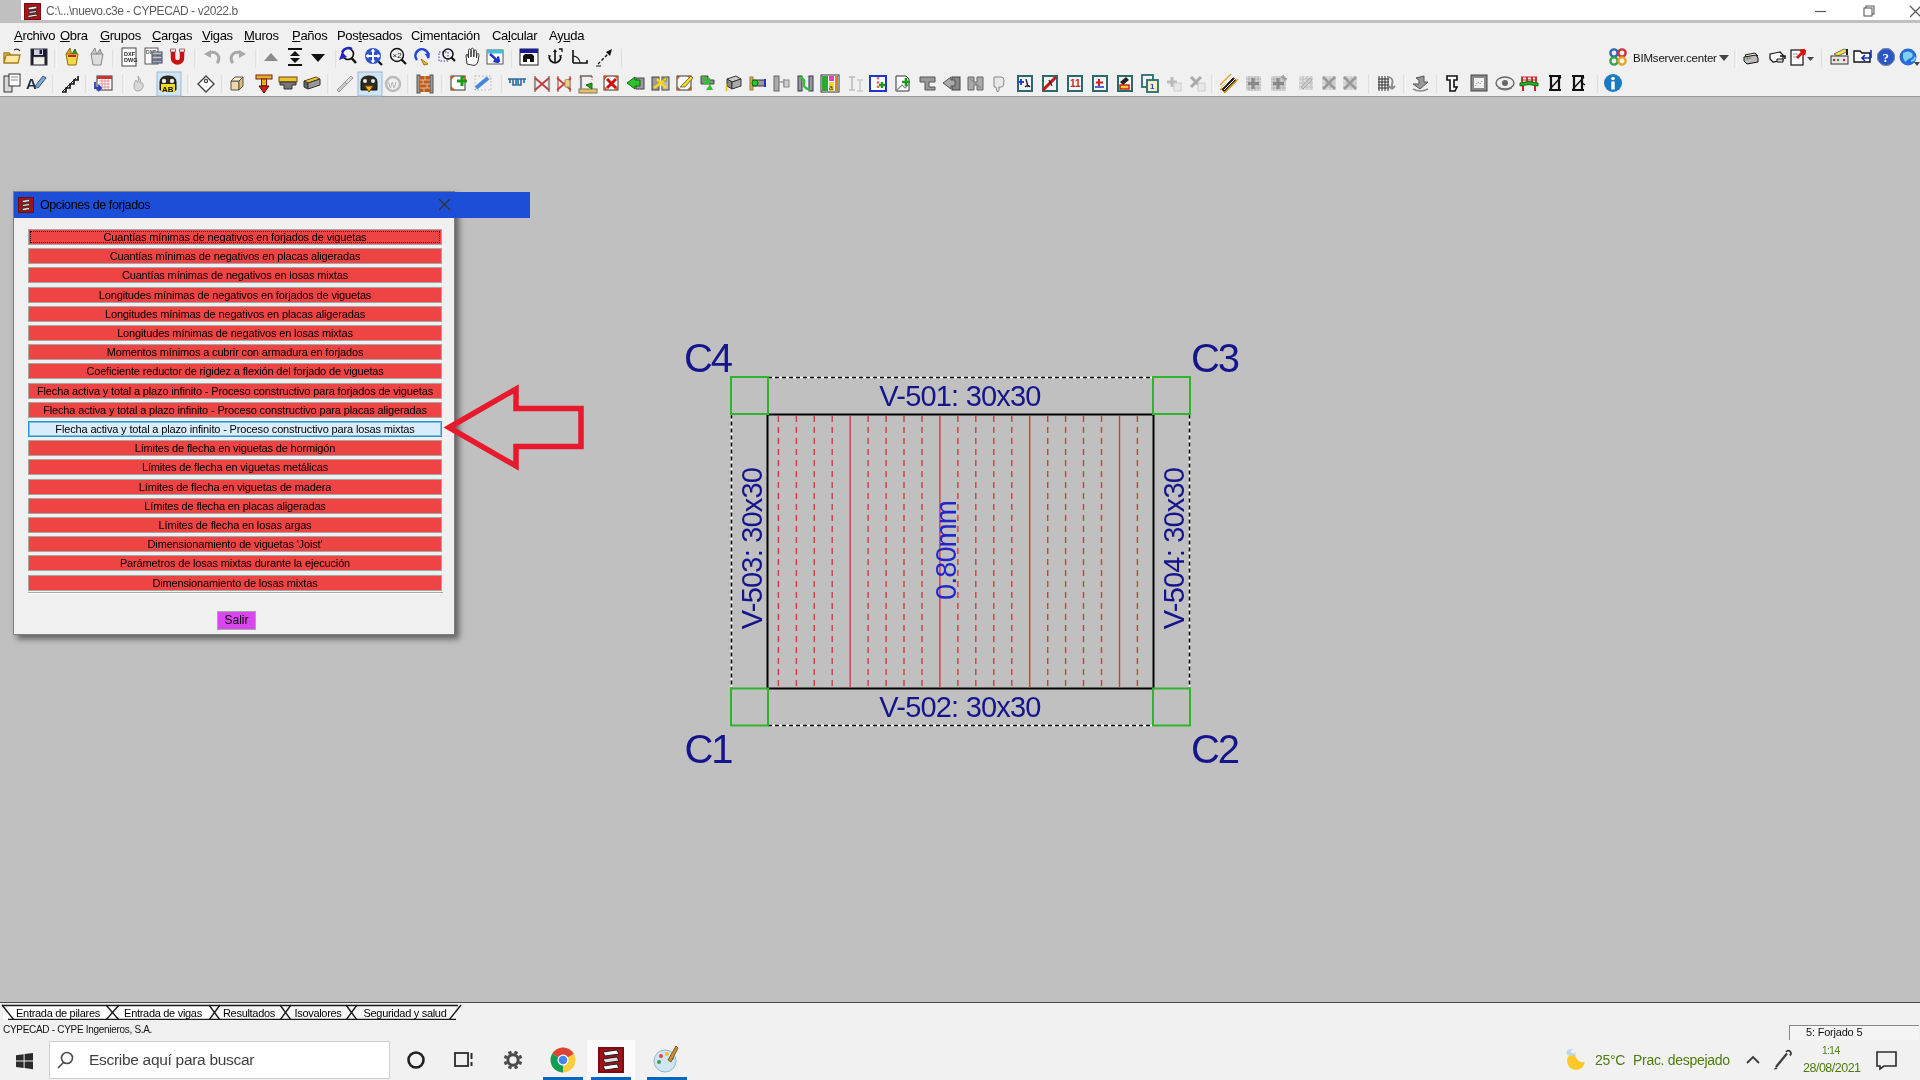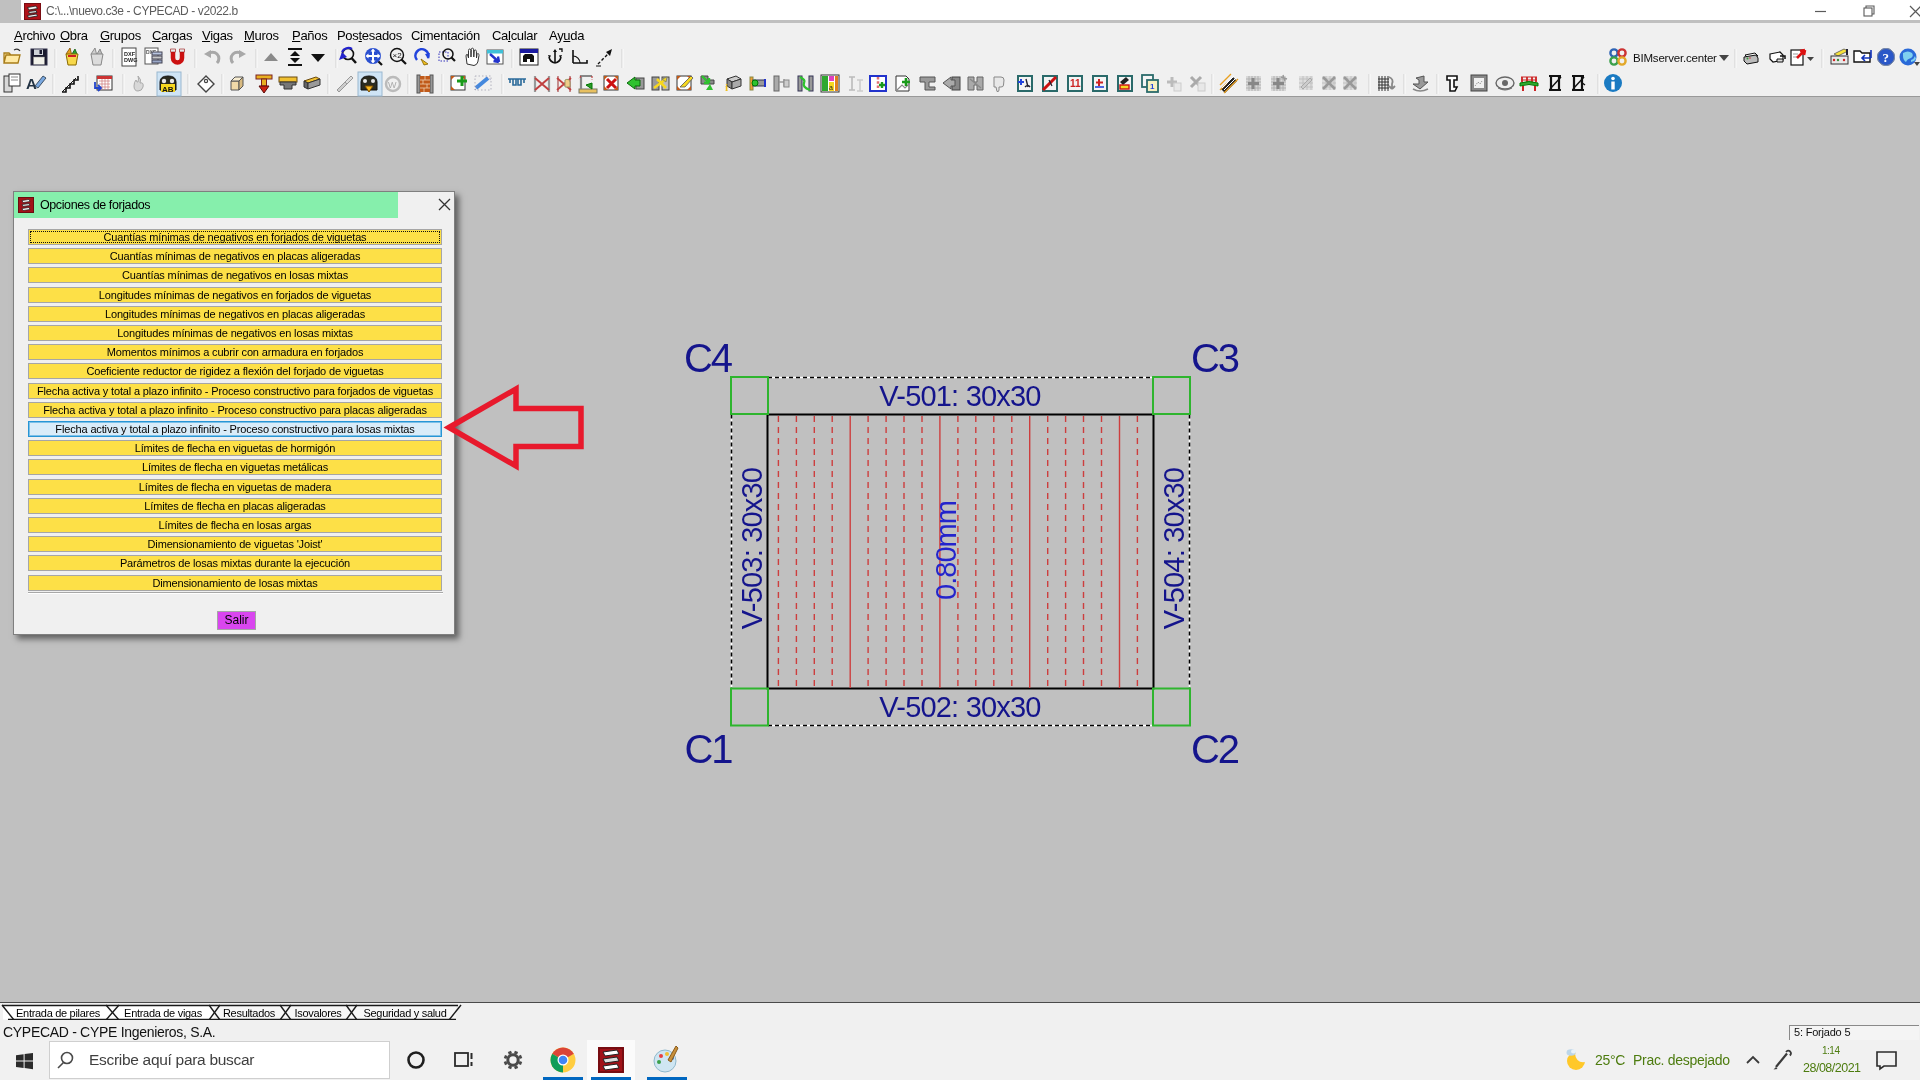--- a/index.html
+++ b/index.html
@@ -7,36 +7,36 @@
 .abs{position:absolute;}
 #titlebar{position:absolute;left:0;top:0;width:1920px;height:20px;background:#ffffff;margin-left:21px;}
 #title-text{position:absolute;left:25px;top:4px;font-size:12px;letter-spacing:-0.4px;color:#5c5c5c;}
 #menubar{position:absolute;left:0;top:23px;width:1920px;height:23px;background:#f0f0f0;}
 .mi{position:absolute;top:5px;font-size:13px;letter-spacing:-0.3px;color:#000;}
 #tb1{position:absolute;left:0;top:46px;width:1920px;height:25px;background:#f0f0f0;}
 #tb2{position:absolute;left:0;top:71px;width:1920px;height:26px;background:#f0f0f0;border-bottom:1px solid #999;}
 #canvas{position:absolute;left:0;top:97px;width:1920px;height:906px;background:#c0c0c0;border-bottom:1px solid #4a4a4a;}
 #dlg{position:absolute;left:13px;top:94px;width:442px;height:444px;background:#f0f0f0;
  border:1px solid #7f7f7f;box-shadow:4px 4px 6px rgba(0,0,0,0.5);}
-#dlg-title{position:absolute;left:0;top:0;width:384px;height:26px;background:#86efac;}
+#dlg-title{position:absolute;left:0;top:0;width:516px;height:26px;background:#1d4ed8;}
 #dlg-title-text{position:absolute;left:26px;top:6px;font-size:12.5px;letter-spacing:-0.4px;color:#000;}
-.dbtn{position:absolute;left:14px;width:414px;height:16px;background:#fde047;
+.dbtn{position:absolute;left:14px;width:414px;height:16px;background:#ef4444;
  border:1px solid #a6a6a6;font-size:11px;color:#000;text-align:center;line-height:14px;
  white-space:nowrap;overflow:hidden;letter-spacing:-0.15px;}
 .dbtn.focus{outline:1px dotted #111;outline-offset:-3px;}
 .dbtn.hl{background:#d9ecf9;border:1px solid #2795d5;box-shadow:inset 0 0 0 1px #7cc0e8;}
 #salir{position:absolute;left:203px;top:419px;width:39px;height:19px;background:#d946ef;
  border:1px solid #a6a6a6;font-size:12px;text-align:center;line-height:17px;color:#000;}
 #dsep{position:absolute;left:14px;top:400px;width:415px;height:2px;
  border-top:1px solid #a8a8a8;border-bottom:1px solid #fff;}
 #tabs{position:absolute;left:0;top:1003px;width:1920px;height:17px;background:#f0f0f0;}
 #statusbar{position:absolute;left:0;top:1020px;width:1920px;height:20px;background:#f0f0f0;}
-#status-text{position:absolute;left:3px;top:4px;font-size:14px;letter-spacing:-0.3px;color:#111;}
+#status-text{position:absolute;left:3px;top:4px;font-size:10px;letter-spacing:-0.3px;color:#111;}
 #forjado{position:absolute;left:1789px;top:5px;width:130px;height:15px;background:#f4f4f4;
- border-top:1px solid #898989;border-left:1px solid #898989;font-size:11px;letter-spacing:-0.2px;color:#111;padding-left:4px;}
+ border-top:1px solid #898989;border-left:1px solid #898989;font-size:11px;letter-spacing:-0.2px;color:#111;padding-left:16px;}
 #taskbar{position:absolute;left:0;top:1040px;width:1920px;height:40px;background:#f1f1f1;}
 #searchbox{position:absolute;left:49px;top:1px;width:341px;height:38px;background:#ffffff;
  border:1px solid #cfcfcf;}
 #search-text{position:absolute;left:89px;top:11px;font-size:15.5px;letter-spacing:-0.3px;color:#3f3f3f;}
 .tray{font-size:14px;letter-spacing:-0.3px;color:#4d7c0f;position:absolute;}
 </style></head>
 <body>
 
 <div id="titlebar">
 <svg class="abs" style="left:3px;top:3px" width="17" height="17">

